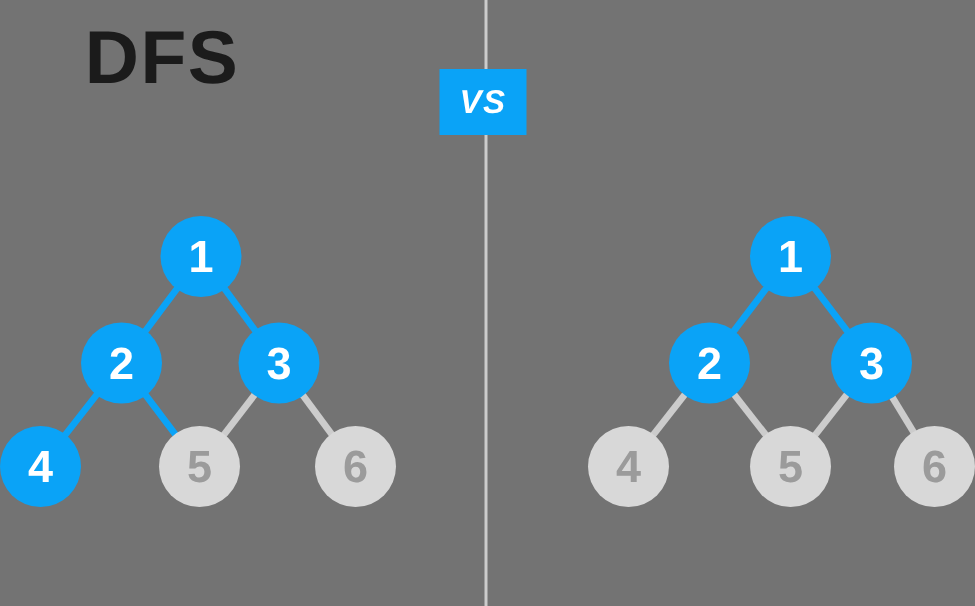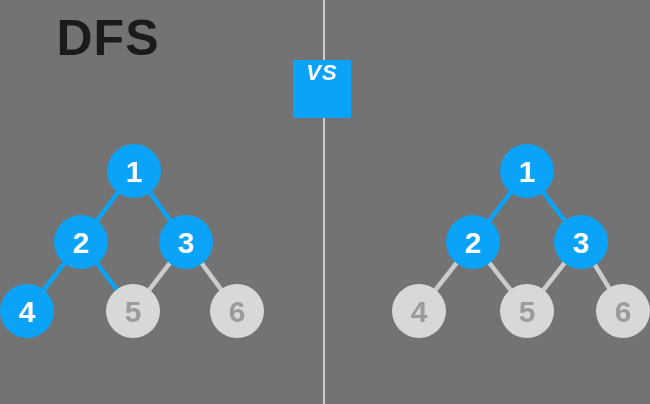--- a/index.html
+++ b/index.html
@@ -32,25 +32,25 @@
     line-height: 1;
     font-weight: 900;
     letter-spacing: 1px;
     color: #1b1b1b;
   }
   .title.dfs { left: 108px; }
   .title.bfs { left: 514px; }
   .vs-badge {
     position: absolute;
     left: 293px;
-    top: 60px;
+    top: 46px;
     width: 58px;
-    height: 58px;
+    height: 44px;
     display: flex;
-    align-items: flex-start;
+    align-items: center;
     justify-content: center;
   }
   .vs-badge span {
     color: #ffffff;
     font-size: 22px;
     font-weight: bold;
     font-style: italic;
     letter-spacing: 1px;
   }
   #trees-svg {

